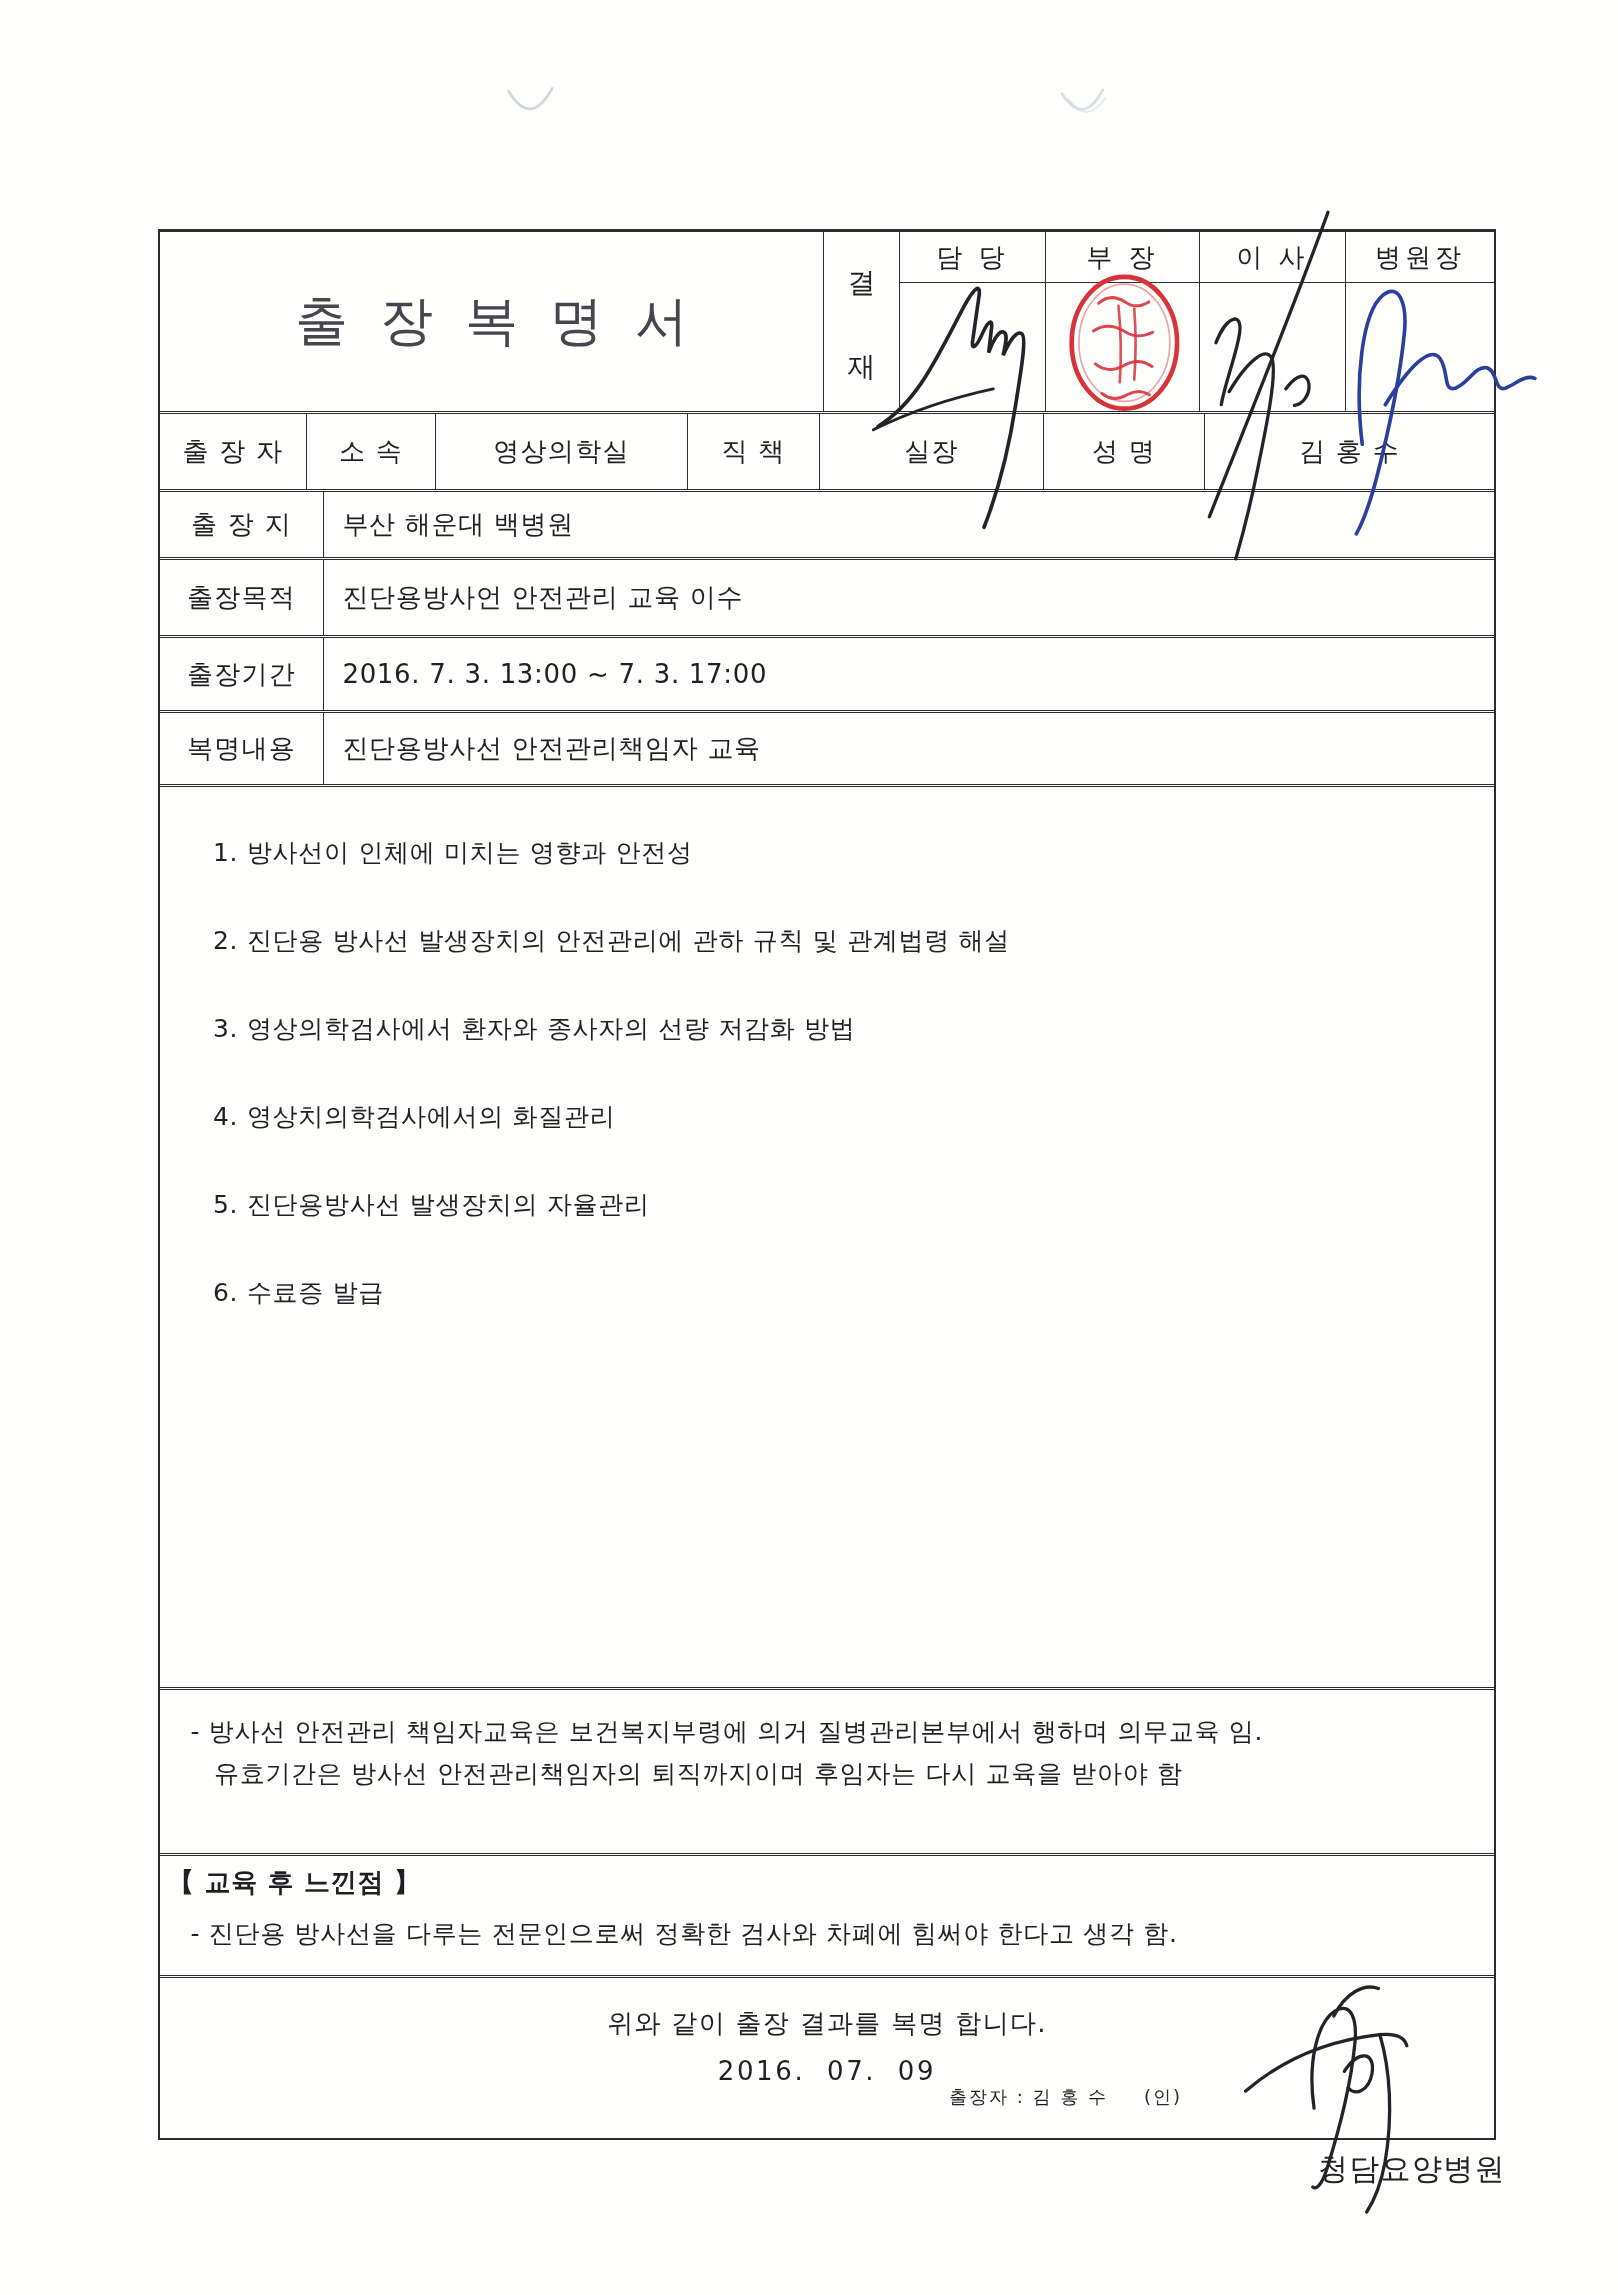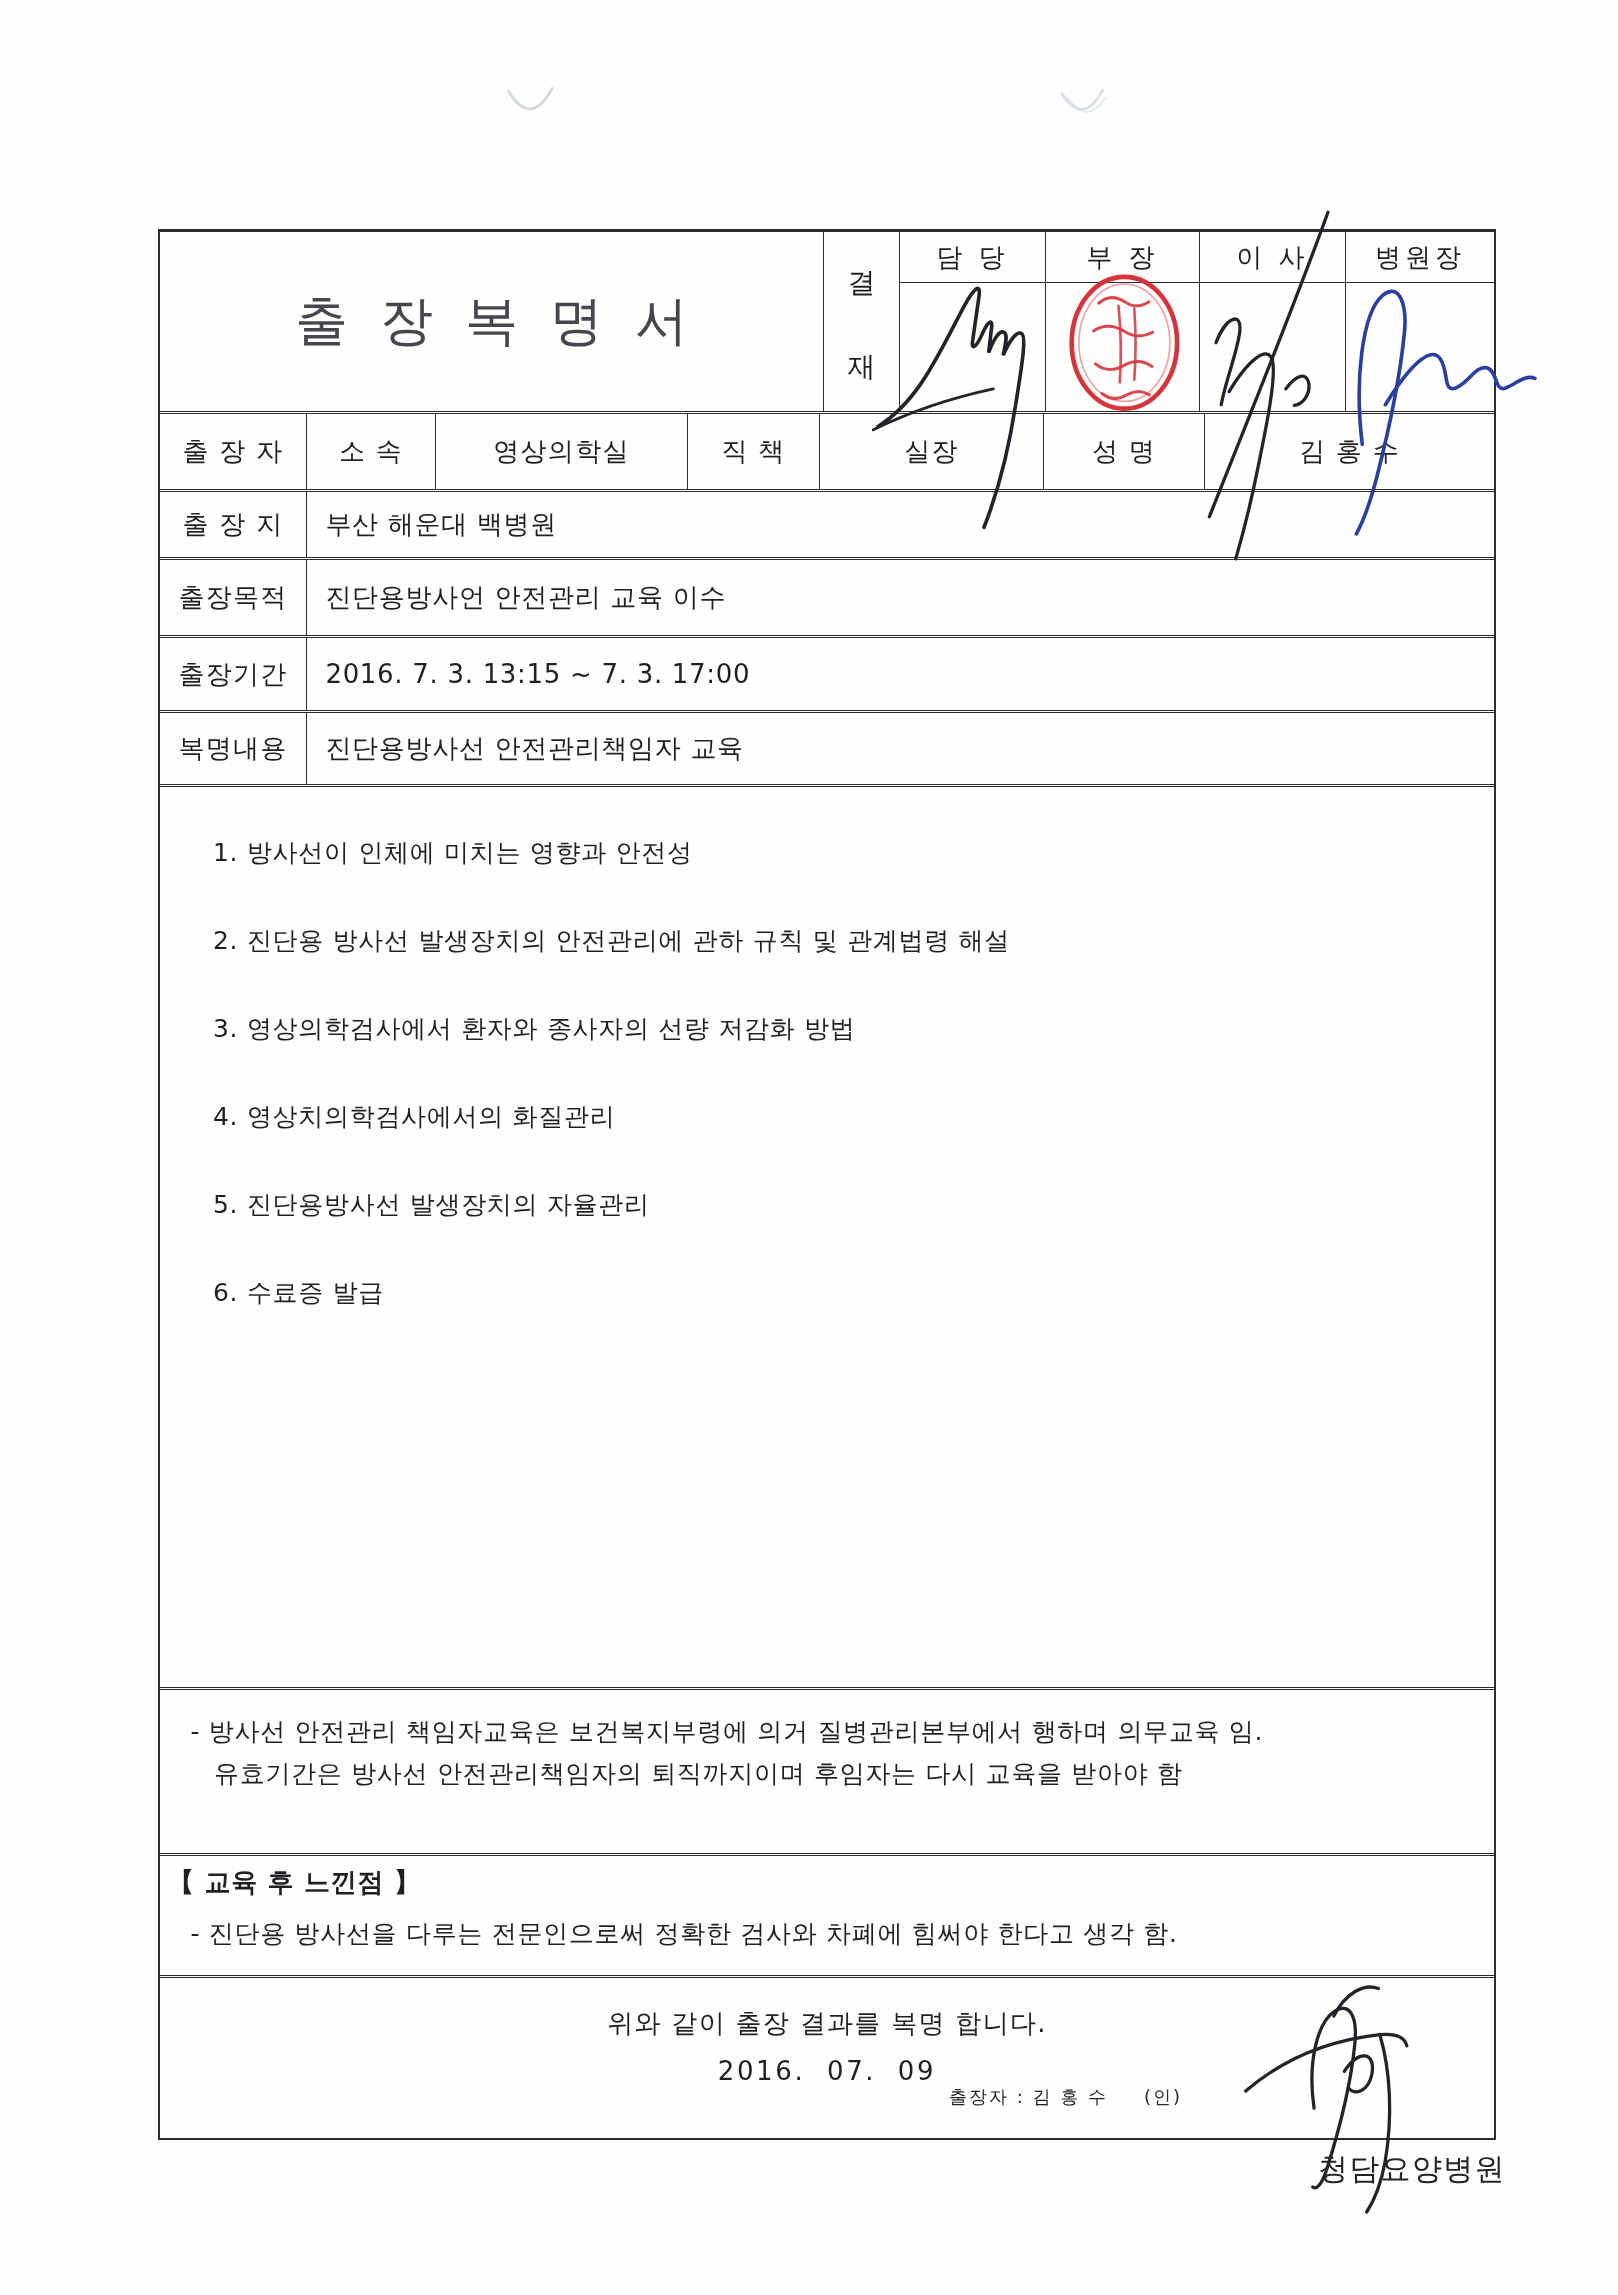--- a/index.html
+++ b/index.html
@@ -56,21 +56,21 @@
     display:flex; align-items:center; justify-content:center;
     font-size:26px; font-weight:500; letter-spacing:1.3px;
   }
   .tw-1{width:147px;} .tw-2{width:129px;} .tw-3{width:252px;} .tw-4{width:132px;}
   .tw-5{width:224px;} .tw-6{width:161px;} .tw-7{flex:1;}
 
   
   .r-line { }
   .rh-place{height:68px;} .rh-purpose{height:78px;} .rh-period{height:75px;} .rh-content{height:74px;}
   .line-label {
-    width:147px; border-right:1.3px solid #2c2c30;
+    width:164px; border-right:1.3px solid #2c2c30;
     display:flex; align-items:center; justify-content:center;
     font-size:26px; font-weight:500; letter-spacing:1.3px;
   }
   .line-value {
     flex:1; display:flex; align-items:center;
     padding-left:18.4px; font-size:26px; font-weight:500; letter-spacing:0.7px;
   }
 
   
   .r-body { height:903px; flex-direction:column; padding:53px 26px 0 53px; }
@@ -183,21 +183,21 @@
       <div class="line-value">부산 해운대 백병원</div>
     </div>
 
     <div class="row r-line rh-purpose sep-double">
       <div class="line-label">출장목적</div>
       <div class="line-value">진단용방사언 안전관리 교육 이수</div>
     </div>
 
     <div class="row r-line rh-period sep-double">
       <div class="line-label">출장기간</div>
-      <div class="line-value">2016. 7. 3. 13:15 ~ 7. 3. 17:00</div>
+      <div class="line-value">2016. 7. 3. 13:00 ~ 7. 3. 17:00</div>
     </div>
 
     <div class="row r-line rh-content sep-double">
       <div class="line-label">복명내용</div>
       <div class="line-value">진단용방사선 안전관리책임자 교육</div>
     </div>
 
     <div class="row r-body sep-double">
       <div class="body-item">1. 방사선이 인체에 미치는 영향과 안전성</div>
       <div class="body-item">2. 진단용 방사선 발생장치의 안전관리에 관하 규칙 및 관계법령 해설</div>

